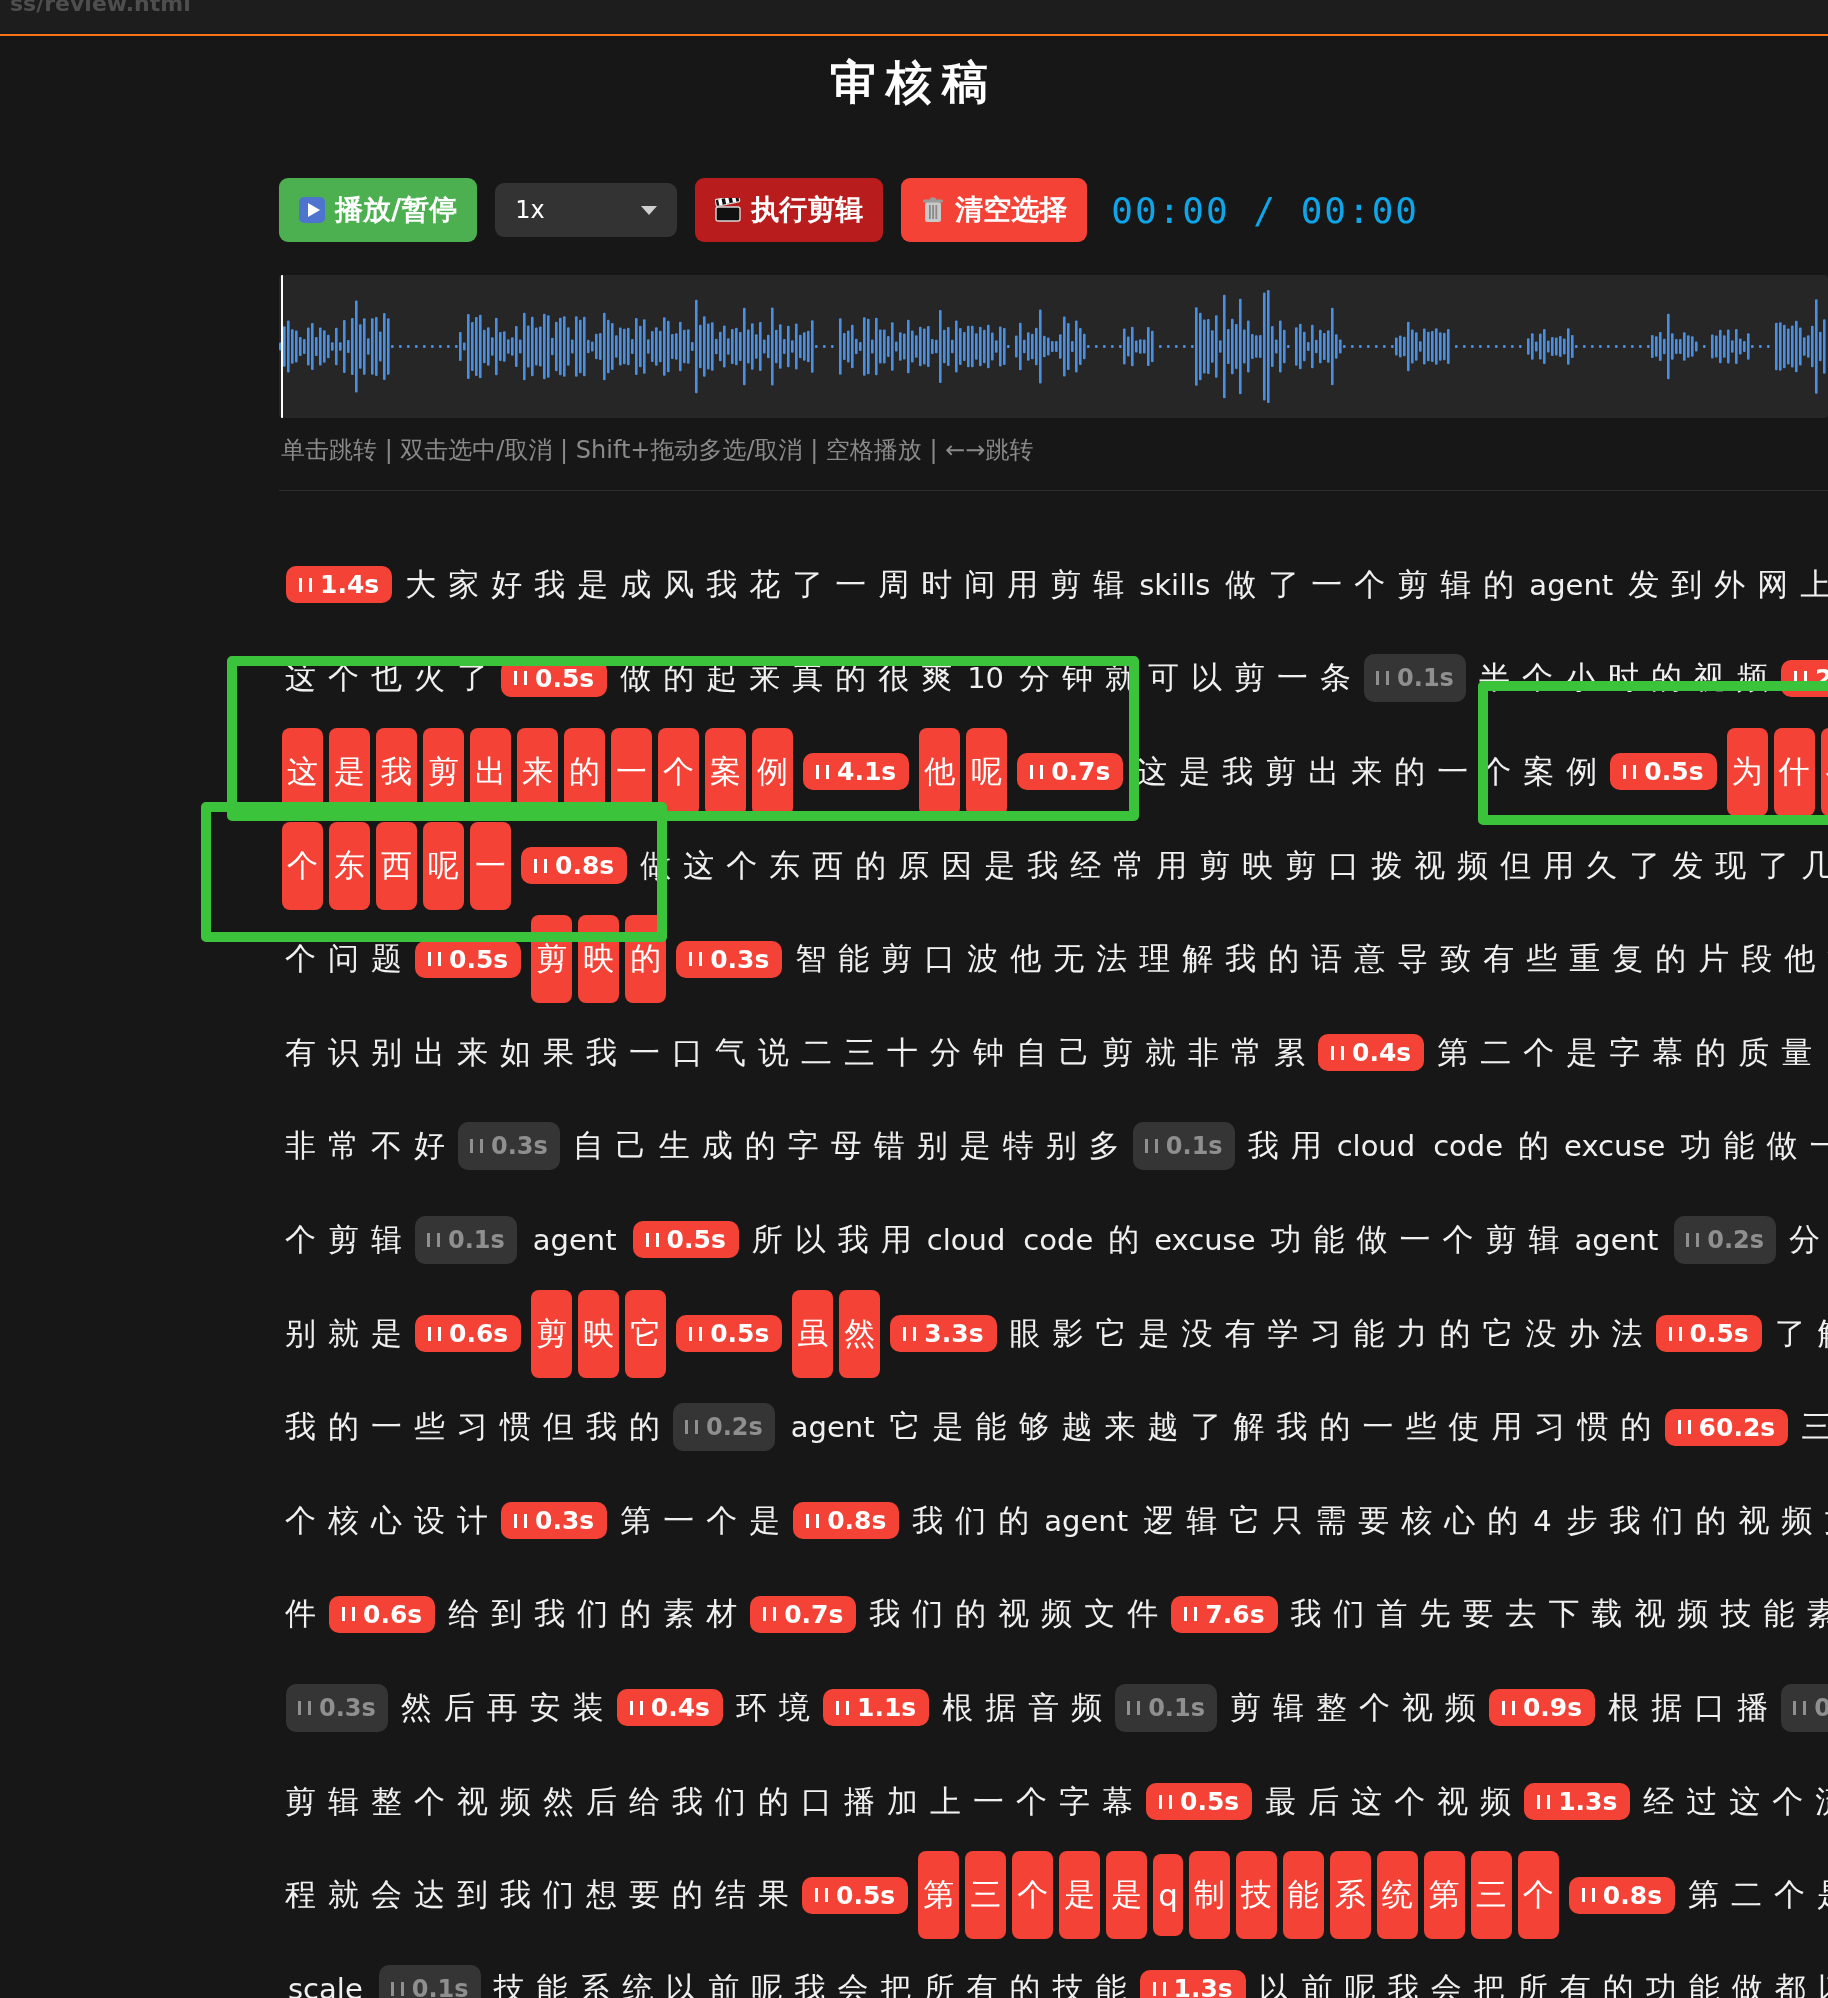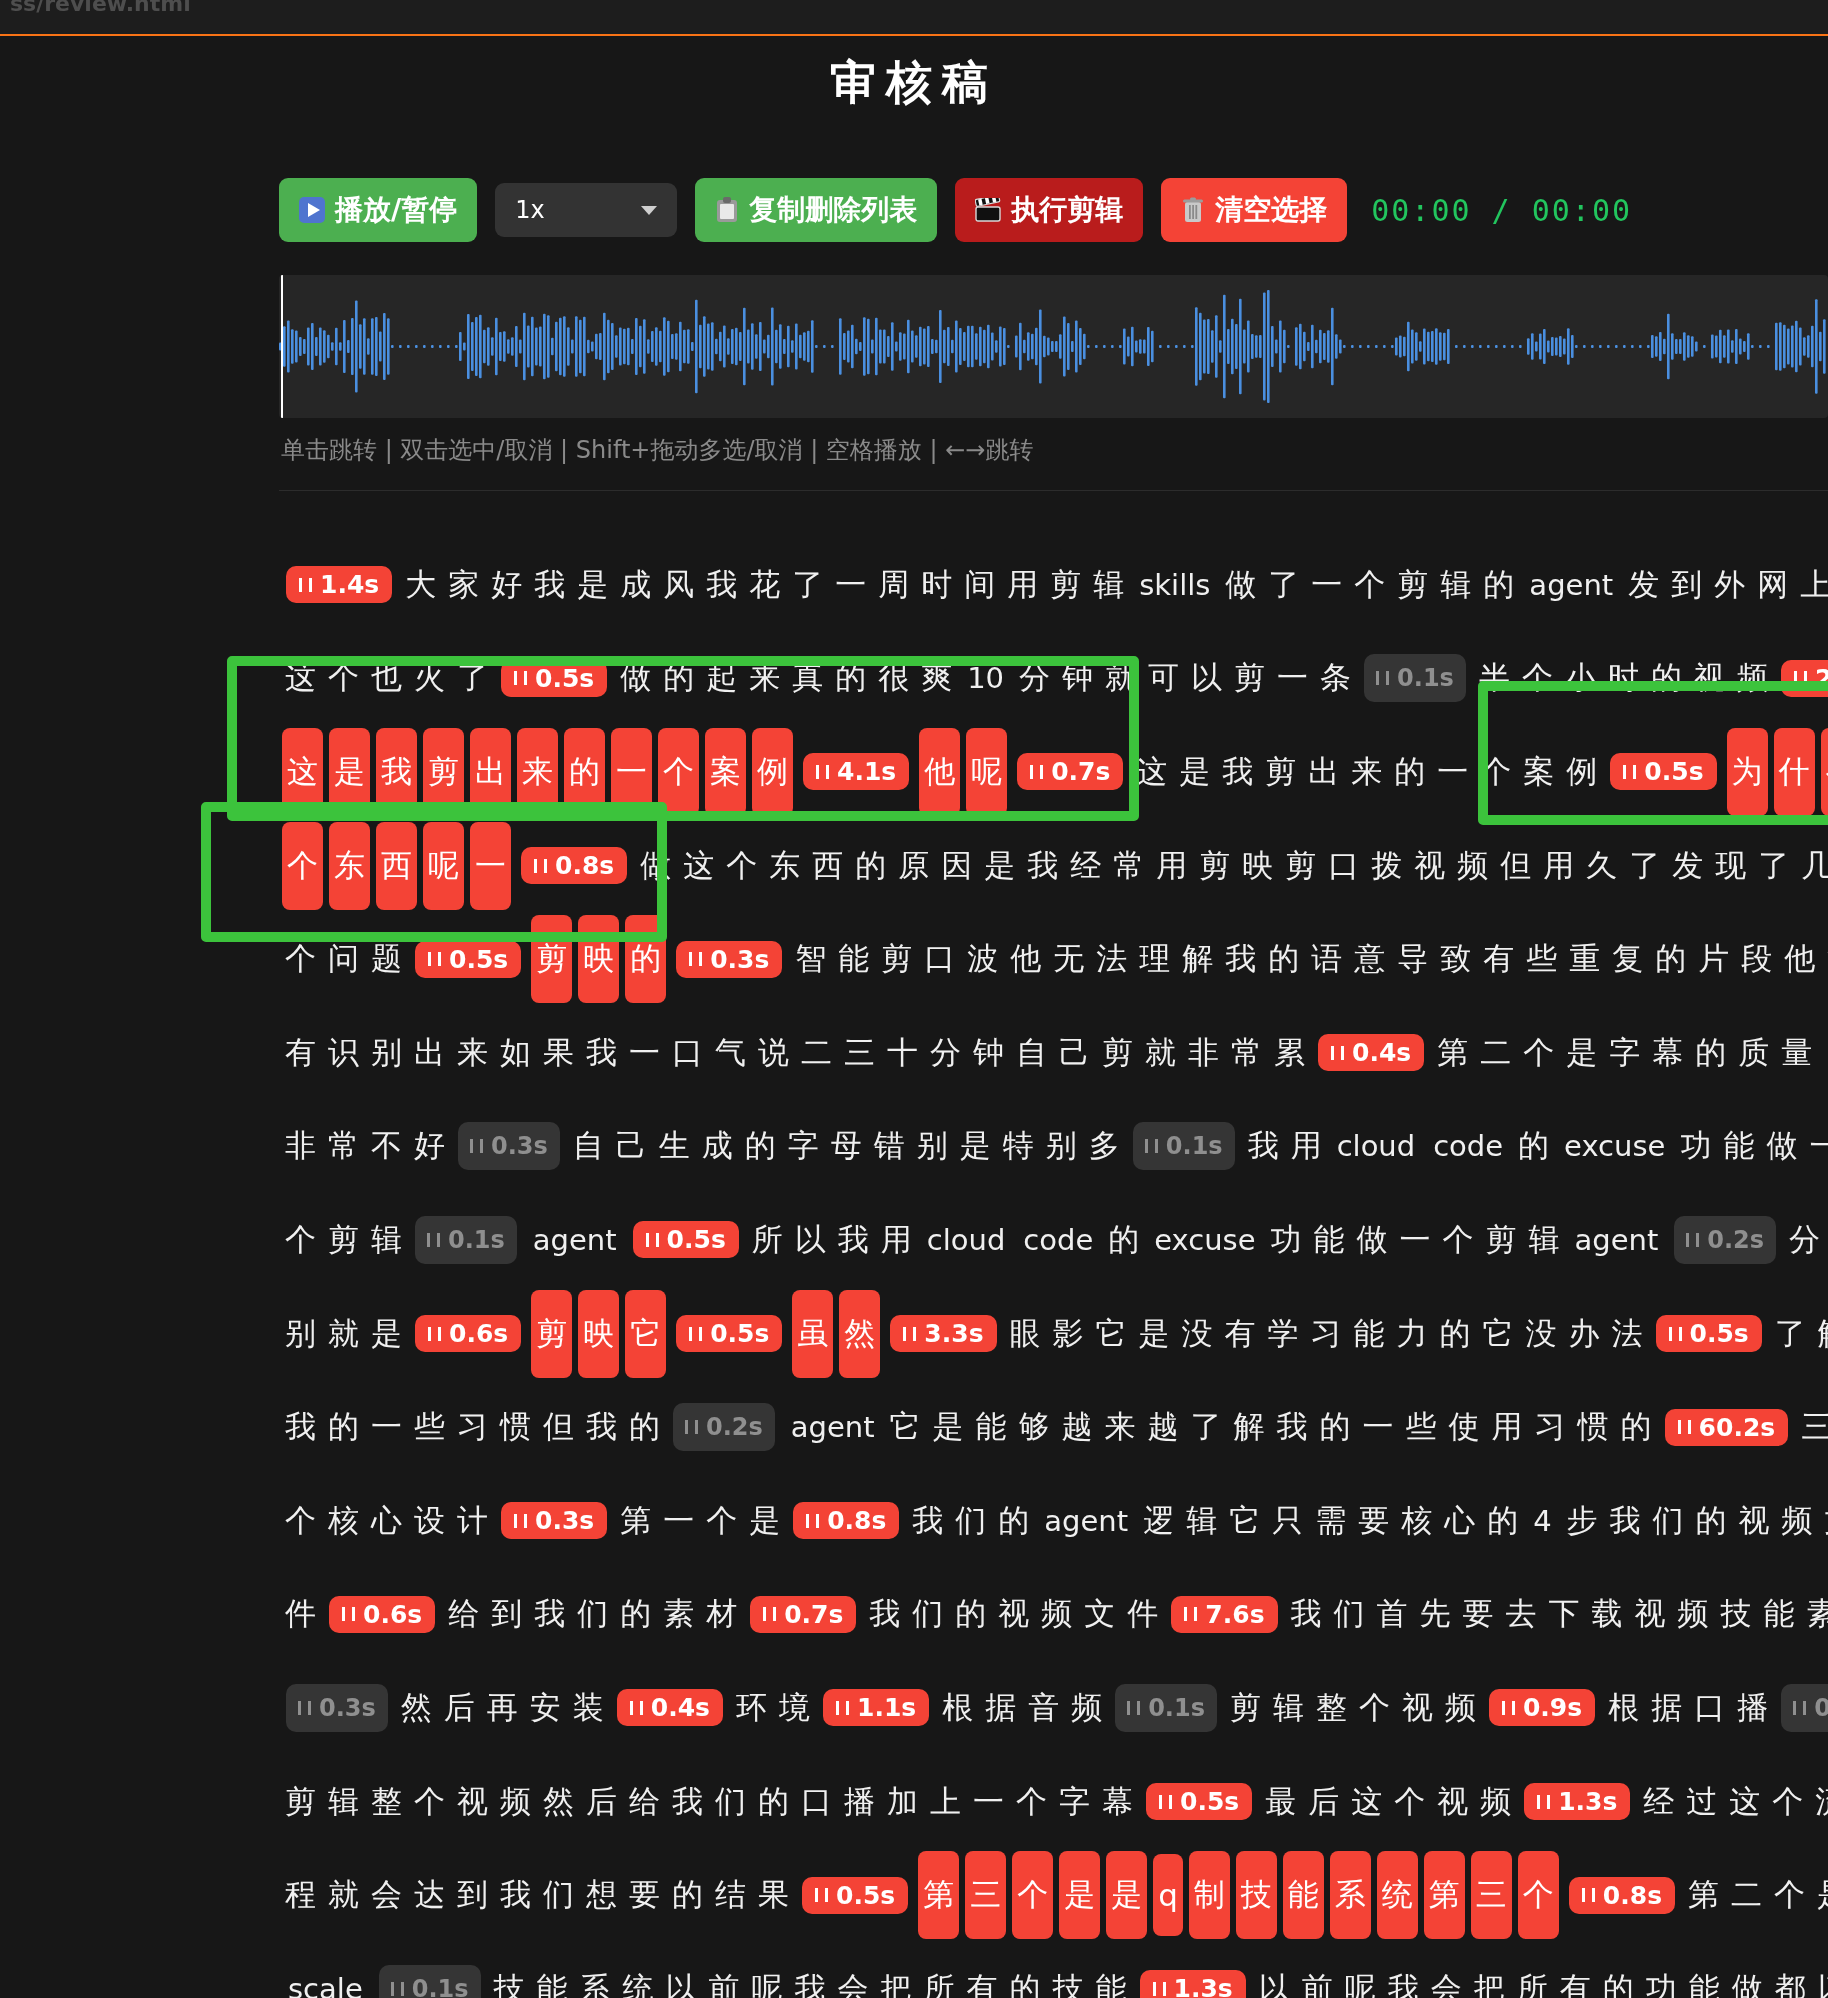--- a/index.html
+++ b/index.html
@@ -19,21 +19,21 @@
   }
   .btn-green{background:#4caf50;}
   .btn-purple{background:#b91c1c;}
   .btn-red{background:#f44336;}
   .speed{
     display:inline-flex;align-items:center;justify-content:space-between;
     width:142px;background:#333;border-radius:9px;padding:13px 20px;
     font-size:24px;color:#fff;cursor:pointer;
   }
   .caret{width:0;height:0;border-left:8px solid transparent;border-right:8px solid transparent;border-top:9px solid #cfcfcf;}
-  .timedisp{font-family:"DejaVu Sans Mono","Liberation Mono",monospace;font-size:30px;color:#22c55e;letter-spacing:2px;margin-left:6px;}
+  .timedisp{font-family:"DejaVu Sans Mono","Liberation Mono",monospace;font-size:36px;color:#0ea5e9;letter-spacing:2px;margin-left:6px;}
   .wavewrap{
     margin:33px 0 0 279px;width:1549px;height:143px;background:#262626;border-radius:4px;
     position:relative;overflow:hidden;
   }
   .playhead{position:absolute;left:2px;top:0;width:2px;height:143px;background:#fff;}
   .hint{margin:16px 0 0 281px;color:#8a8a8a;font-size:24px;}
   .divider{margin:24px 0 0 279px;border-top:1px solid #2c2c2c;width:1549px;height:0;}
   .transcript{margin:47px 0 0 279px;}
   .t-line{height:93.6px;display:flex;align-items:center;white-space:nowrap;}
   .ch{font-size:31px;color:#f0f0f0;margin:0 6px;cursor:pointer;}
@@ -69,30 +69,20 @@
         </svg>
     </span>
     <span>播放/暂停</span>
   </button>
 
   <div class="speed">
     <span>1x</span>
     <span class="caret"></span>
   </div>
 
-  <button class="btn btn-green">
-    <span class="icon">
-      <svg width="24" height="26" viewBox="0 0 24 26">
-          <rect x="2" y="3" width="20" height="22" rx="3" fill="#9a9a9a"></rect>
-          <rect x="5" y="7" width="14" height="15" rx="1" fill="#e9e9e9"></rect>
-          <rect x="8" y="0" width="8" height="6" rx="2" fill="#6a6a6a"></rect>
-        </svg>
-    </span>
-    <span>复制删除列表</span>
-  </button>
 
   <button class="btn btn-purple">
     <span class="icon">
       <svg width="26" height="24" viewBox="0 0 26 24">
           <rect x="1" y="9" width="24" height="14" rx="2" fill="#101010" stroke="#d8d8d8" stroke-width="1.4"></rect>
           <g transform="rotate(-12 4 6)">
             <rect x="1" y="1" width="24" height="7" rx="1.5" fill="#101010" stroke="#d8d8d8" stroke-width="1.2"></rect>
             <rect x="4" y="1.5" width="3.5" height="6" fill="#ffffff"></rect>
             <rect x="11" y="1.5" width="3.5" height="6" fill="#ffffff"></rect>
             <rect x="18" y="1.5" width="3.5" height="6" fill="#ffffff"></rect>

